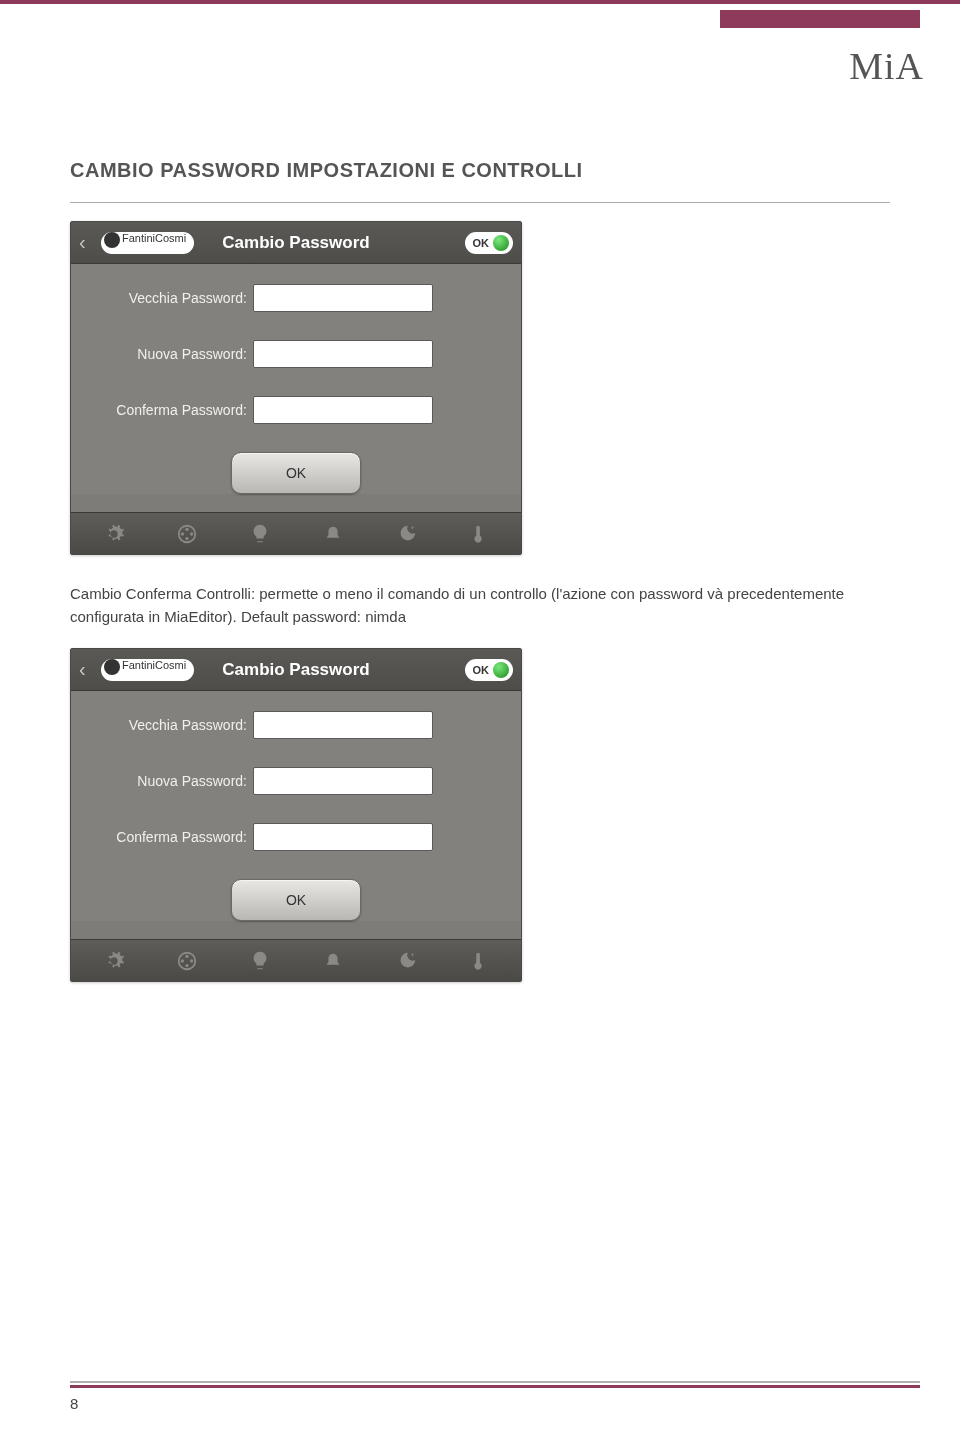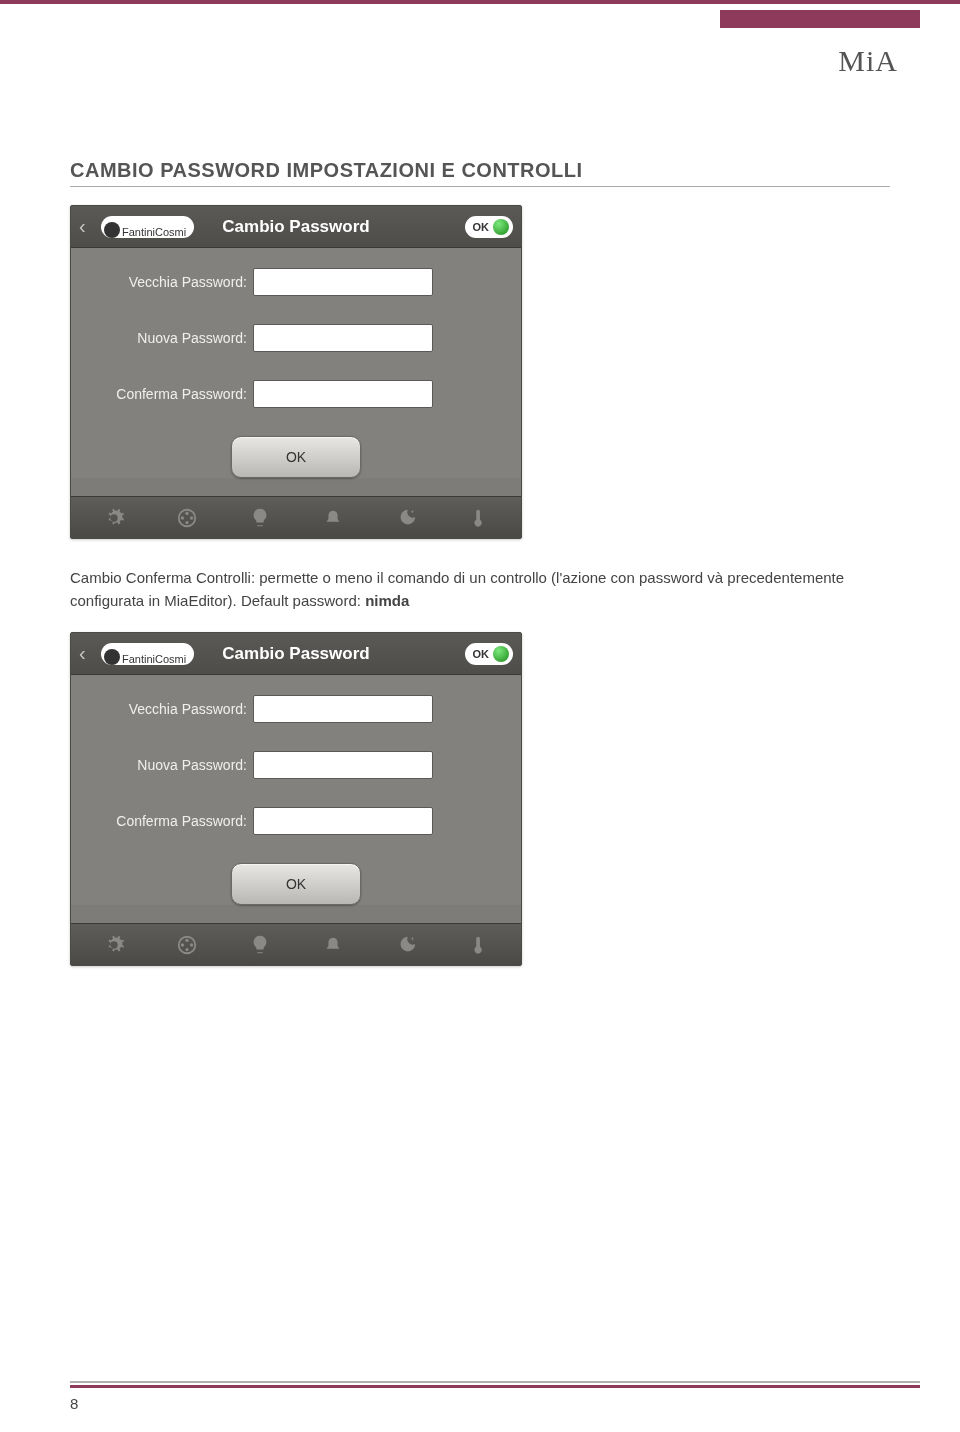--- a/index.html
+++ b/index.html
@@ -19,35 +19,35 @@
     position: absolute;
     top: 10px;
     right: 40px;
     width: 200px;
     height: 18px;
     background: #8e3a5a;
   }
   .logo {
     position: absolute;
     top: 44px;
-    right: 62px;
-    font-size: 30px;
+    right: 36px;
+    font-size: 38px;
     color: #555;
     font-family: Georgia, serif;
     letter-spacing: 1px;
   }
   .content {
     padding: 155px 70px 0 70px;
   }
   .section-title {
     font-size: 20px;
     color: #555;
     letter-spacing: 0.5px;
     border-bottom: 1px solid #aaa;
-    padding-bottom: 4px;
+    padding-bottom: 20px;
     margin-bottom: 18px;
   }
   .body-text {
     font-size: 15px;
     color: #444;
     line-height: 1.5;
     margin-bottom: 20px;
   }
   .app-window {
     width: 452px;
@@ -70,21 +70,21 @@
   .back-chevron {
     width: 18px;
     height: 18px;
     color: #c8c7c4;
     font-size: 20px;
     line-height: 16px;
     margin-right: 4px;
   }
   .brand-pill {
     display: inline-flex;
-    align-items: flex-end;
+    align-items: flex-start;
     background: #fff;
     border-radius: 12px;
     height: 22px;
     padding: 0 8px 0 3px;
     font-size: 11px;
     color: #333;
   }
   .brand-dot {
     width: 16px;
     height: 16px;
@@ -168,21 +168,21 @@
   }
   .footer-icon {
     width: 26px;
     height: 26px;
     color: #9a9996;
     display: flex;
     align-items: center;
     justify-content: center;
   }
   .footer-icon svg { width: 22px; height: 22px; fill: #8a8986; }
-  .bold-inline { font-weight: bold; }
+  .bold-inline { font-weight: normal; }
   .page-number {
     position: absolute;
     bottom: 20px;
     left: 70px;
     font-size: 15px;
     color: #444;
   }
   .bottom-rule-wrap {
     position: absolute;
     bottom: 44px;

